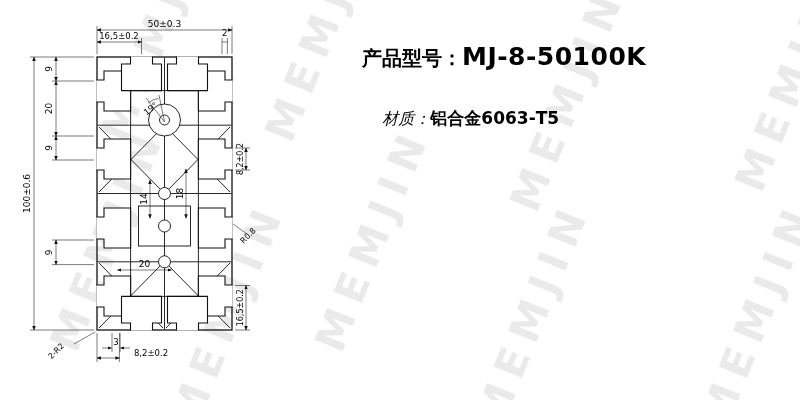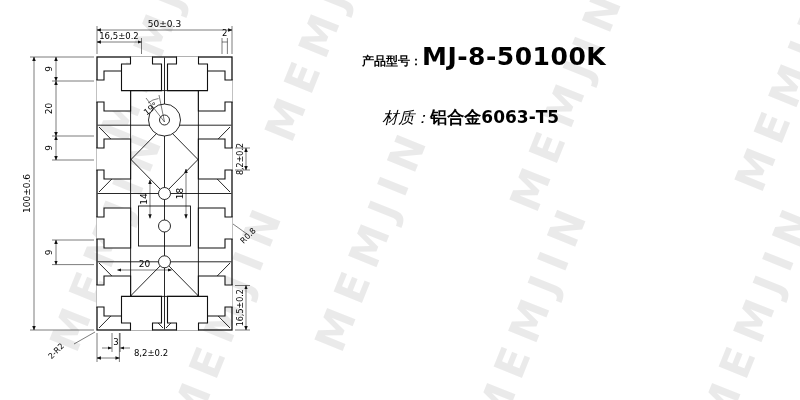--- a/index.html
+++ b/index.html
@@ -19,21 +19,21 @@
   .i{stroke:#111;stroke-width:0.9;fill:none;}
   .s{stroke:#111;stroke-width:1.1;fill:#ffffff;}
   .wc{stroke:#111;stroke-width:0.9;fill:#ffffff;}
   .ext,.dim,.thin{stroke:#111;stroke-width:0.55;fill:none;}
   .dtxt{font-family:"DejaVu Sans",sans-serif;font-size:9px;fill:#000;text-anchor:middle;}
   .sm{font-size:8px;}
   .md{font-size:8.5px;}
   
   .panel{position:absolute;left:362px;top:42px;width:430px;z-index:1;}
   .title-row{margin-bottom:16px;white-space:nowrap;}
-  .t-label{font-size:12px;font-weight:bold;}
+  .t-label{font-size:20px;font-weight:bold;}
   .t-value{font-size:25px;font-weight:bold;letter-spacing:.5px;}
   .spec-row{margin-bottom:13px;white-space:pre;}
   .s-label{font-size:16px;font-style:italic;}
   .s-value{font-size:17px;font-weight:bold;text-align:center;}
 </style>
 </head>
 <body>
 
 <span class="wm" style="left:40px;top:340px">MEMJIN</span>
 <span class="wm" style="left:160px;top:415px">MEMJIN</span>

